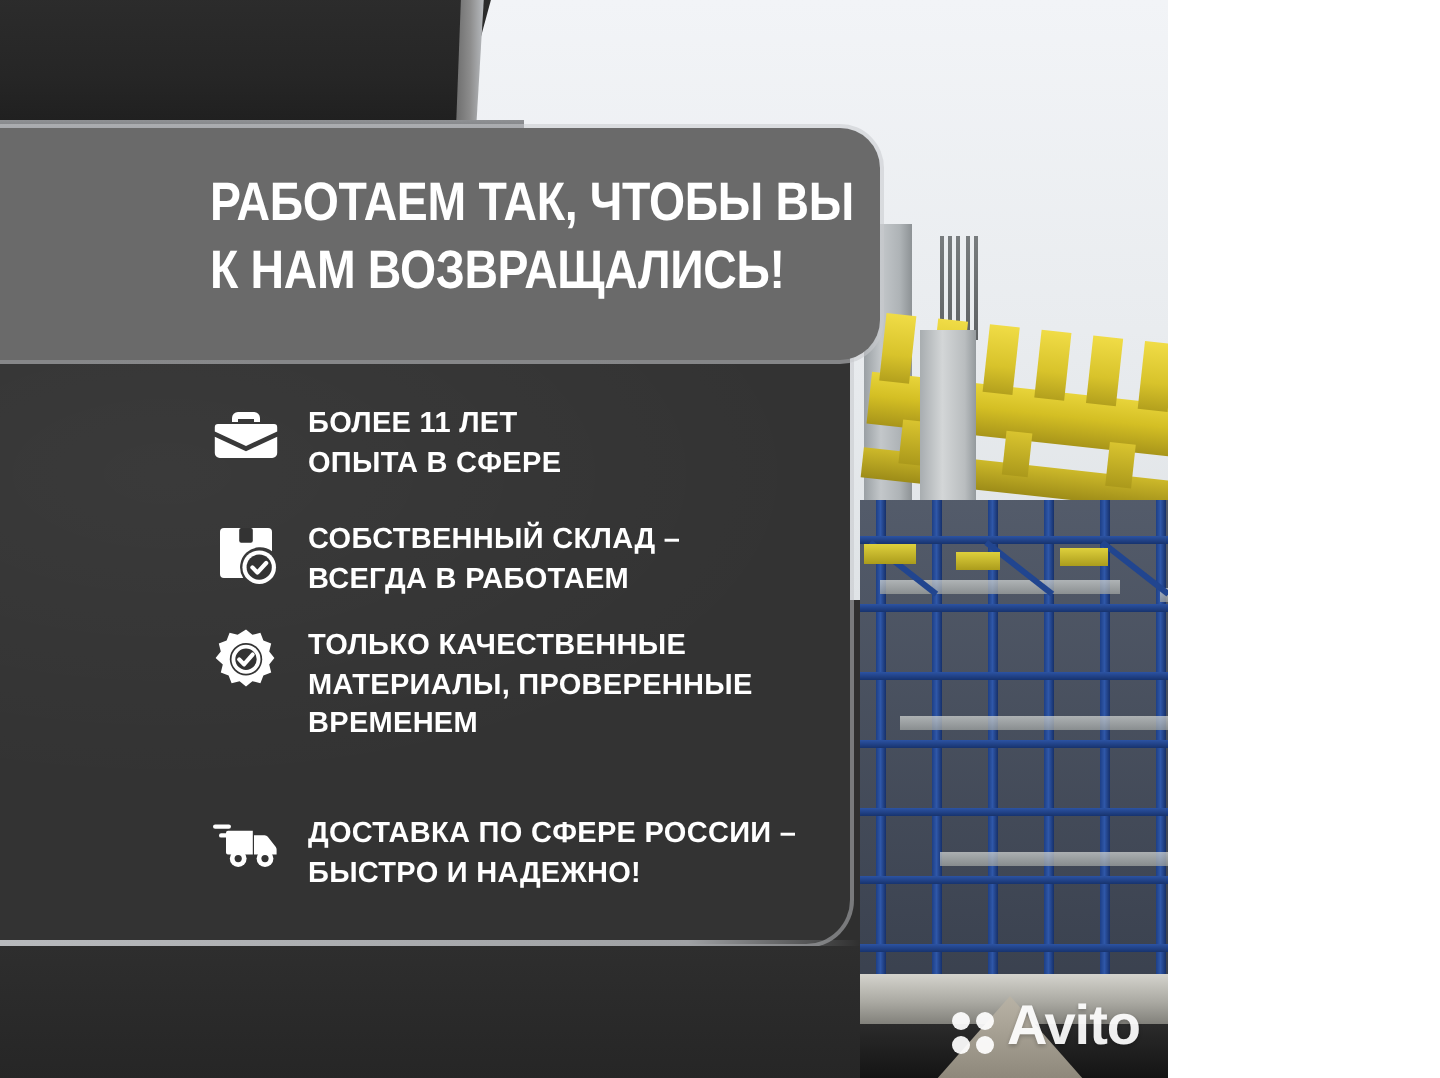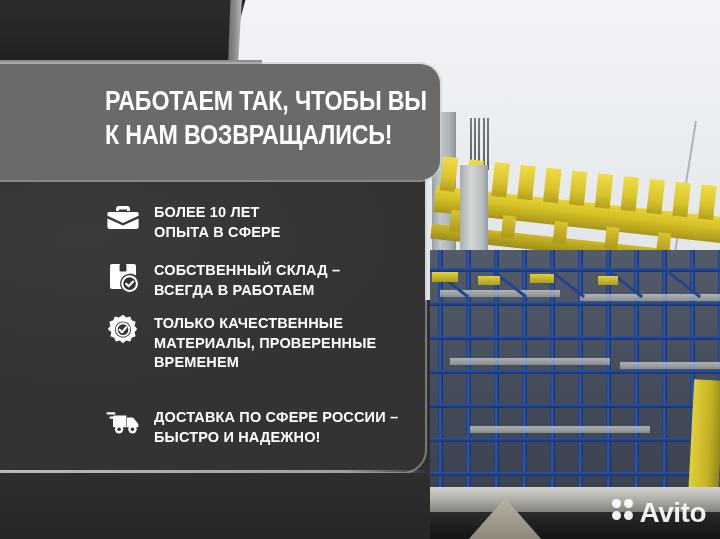--- a/index.html
+++ b/index.html
@@ -3,21 +3,21 @@
 <meta charset="utf-8">
 <title>Avito listing banner</title>
 <style>
   html, body {
     margin: 0;
     padding: 0;
     background: #ffffff;
   }
   .stage {
     position: relative;
-    width: 720px;
+    width: 584px;
     height: 539px;
     overflow: hidden;
     font-family: "Liberation Sans", sans-serif;
     background: #2f2f2f;
     user-select: none;
   }
 
   
   .photo {
     position: absolute;
@@ -255,21 +255,21 @@
     line-height: 19.5px;
     letter-spacing: 0.15px;
     white-space: pre-line;
   }
 
   
   .avito {
     position: absolute;
     right: 14px; bottom: 12px;
     display: flex;
-    align-items: flex-start;
+    align-items: flex-end;
     gap: 7px;
     opacity: 0.93;
   }
   .avito-dots {
     display: grid;
     grid-template-columns: 9px 9px;
     grid-template-rows: 9px 9px;
     gap: 3px;
   }
   .avito-dots i {
@@ -393,21 +393,21 @@
     <div class="panel-foot"></div>
 
     <div class="f-row" style="top:203px">
       <div class="f-ico">
         <svg width="32" height="28" viewBox="0 0 32 28" aria-hidden="true">
           <path fill="#ffffff" d="M12 3h8a3 3 0 0 1 3 3v2h-3V6.5h-8V8h-3V6a3 3 0 0 1 3-3z"></path>
           <path fill="#ffffff" d="M2 9h28a1.6 1.6 0 0 1 1.6 1.6v2.1L16 20 .4 12.7v-2.1A1.6 1.6 0 0 1 2 9z"></path>
           <path fill="#ffffff" d="M.4 15.4 16 22.6l15.6-7.2v8.1A2.5 2.5 0 0 1 29.1 26H2.9a2.5 2.5 0 0 1-2.5-2.5z"></path>
         </svg>
       </div>
-      <div class="f-txt">БОЛЕЕ 10 ЛЕТ
+      <div class="f-txt">БОЛЕЕ 11 ЛЕТ
 ОПЫТА В СФЕРЕ</div>
     </div>
 
     <div class="f-row" style="top:261px">
       <div class="f-ico">
         <svg width="32" height="32" viewBox="0 0 32 32" aria-hidden="true">
           <path fill="#ffffff" d="M5 3h22a2 2 0 0 1 2 2v9.6a10 10 0 0 0-14.4 13.4H5a2 2 0 0 1-2-2V5a2 2 0 0 1 2-2z"></path>
           <rect x="12.6" y="3" width="6.8" height="7.4" rx="1" fill="#333333"></rect>
           <circle cx="22.6" cy="22.6" r="8.4" fill="#ffffff"></circle>
           <circle cx="22.6" cy="22.6" r="6.3" fill="#333333"></circle>

